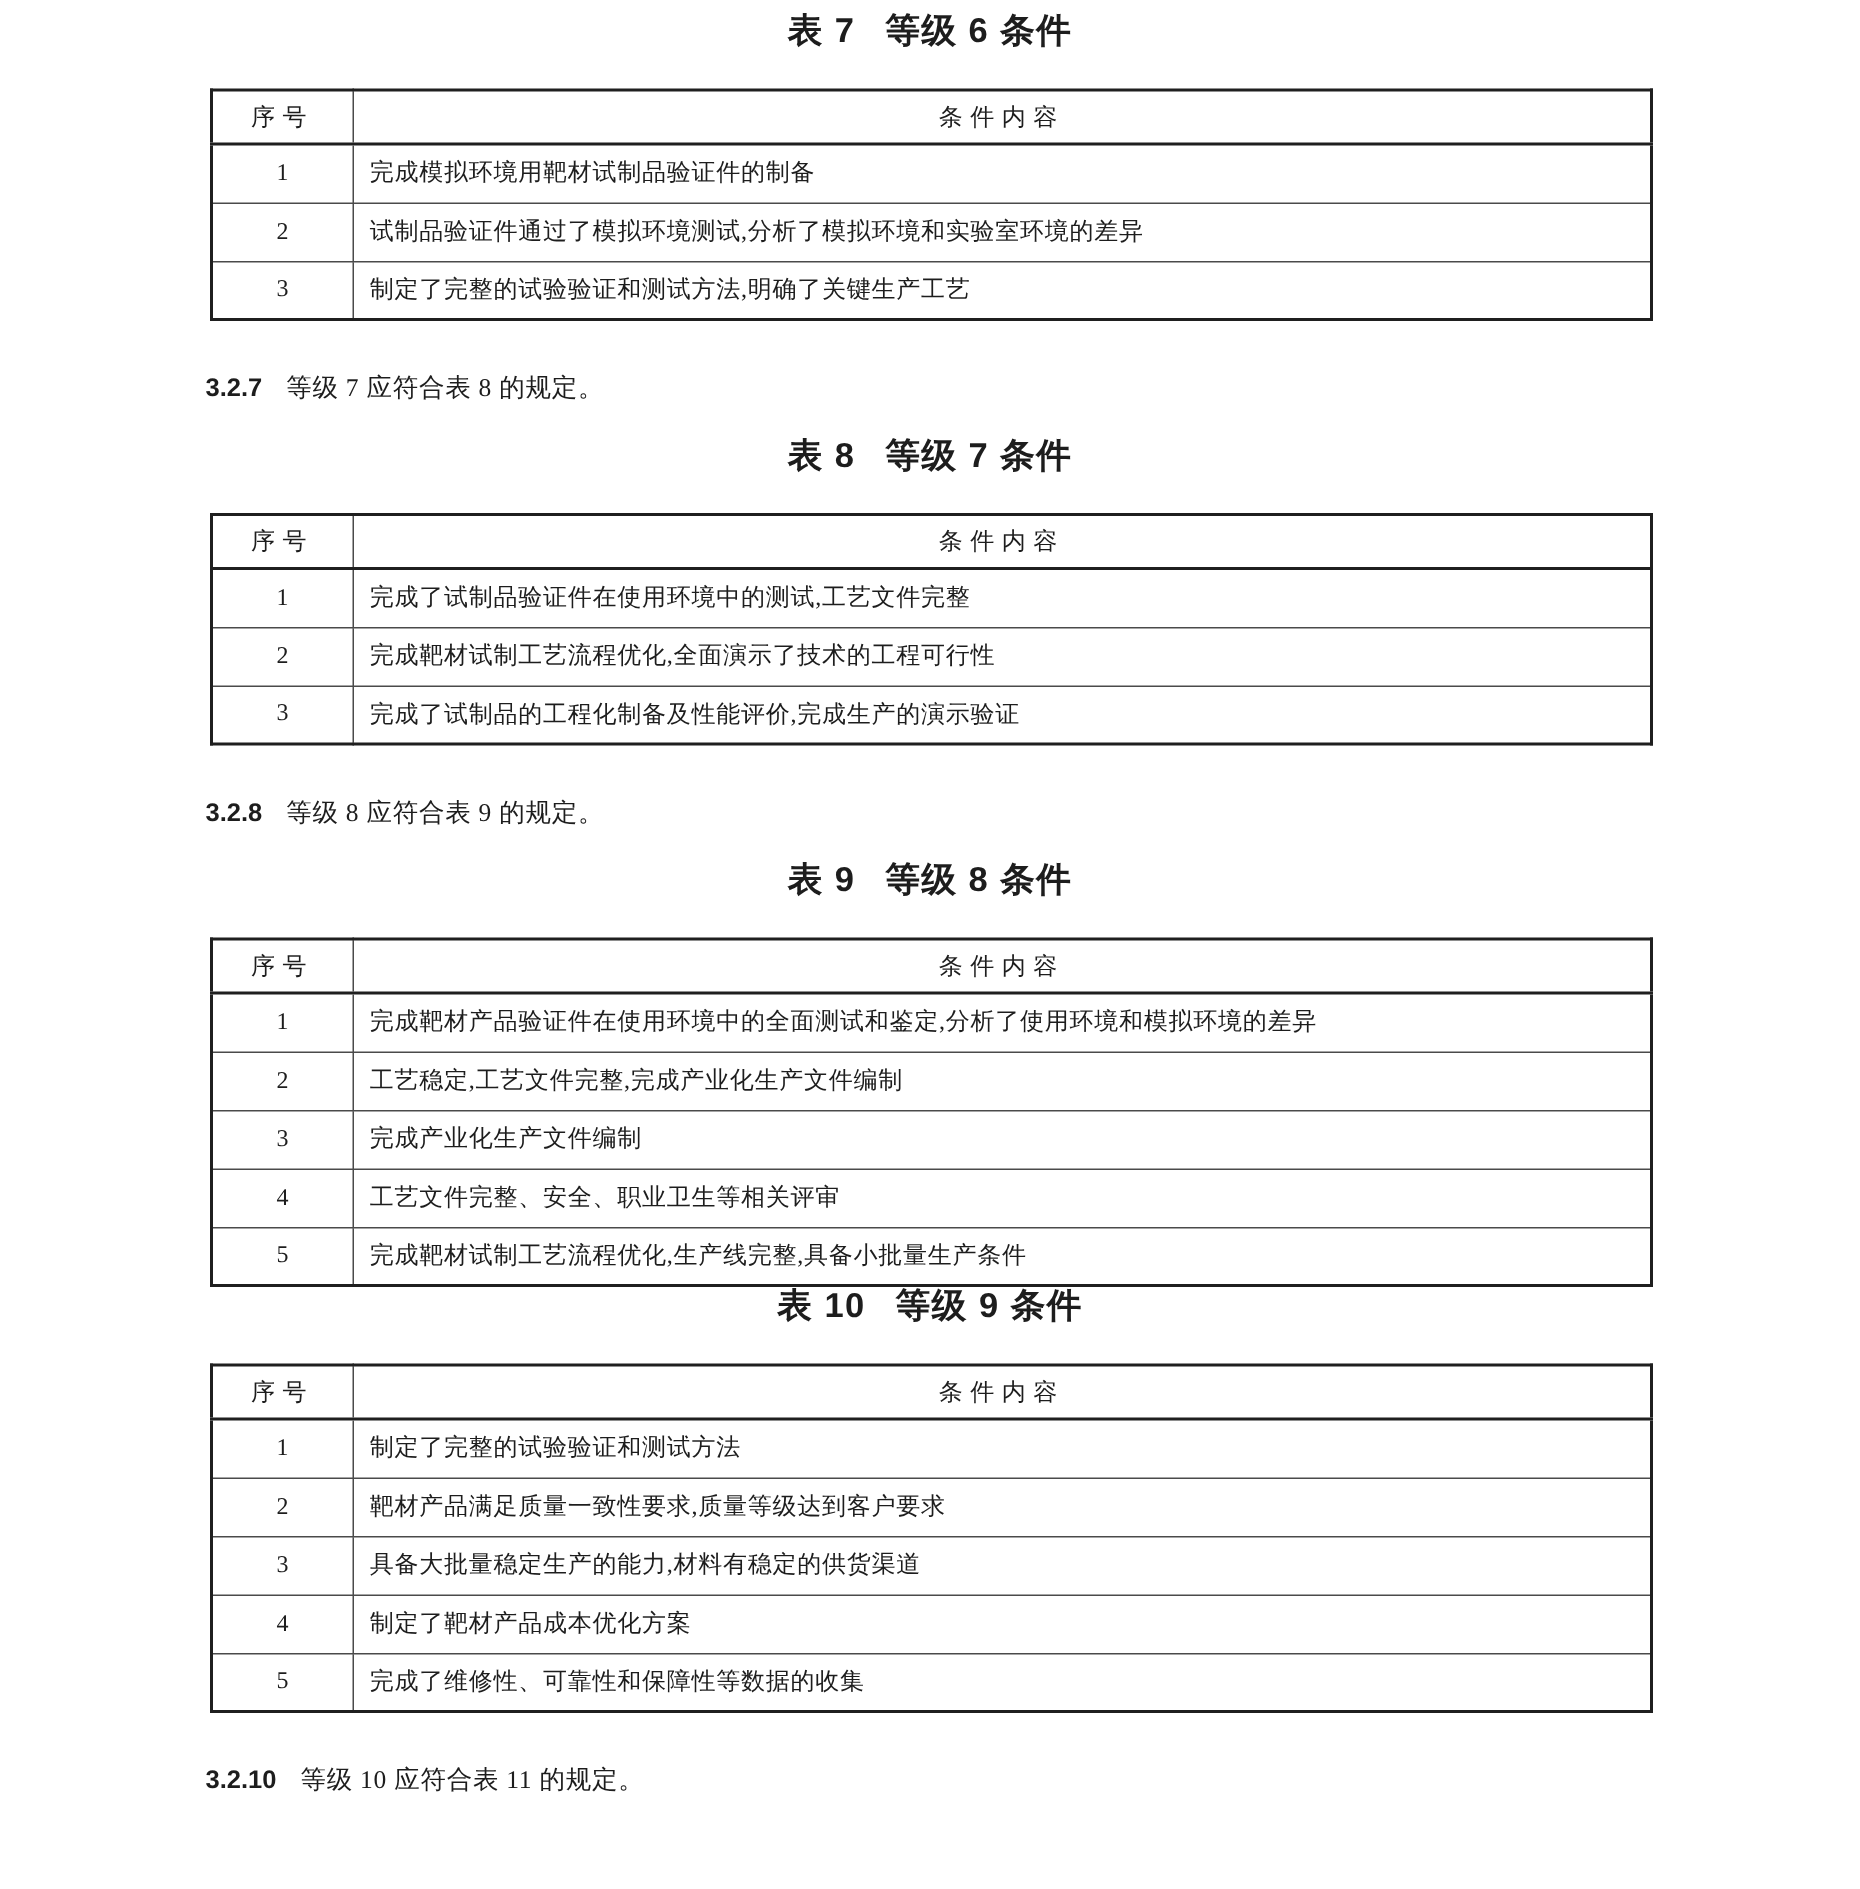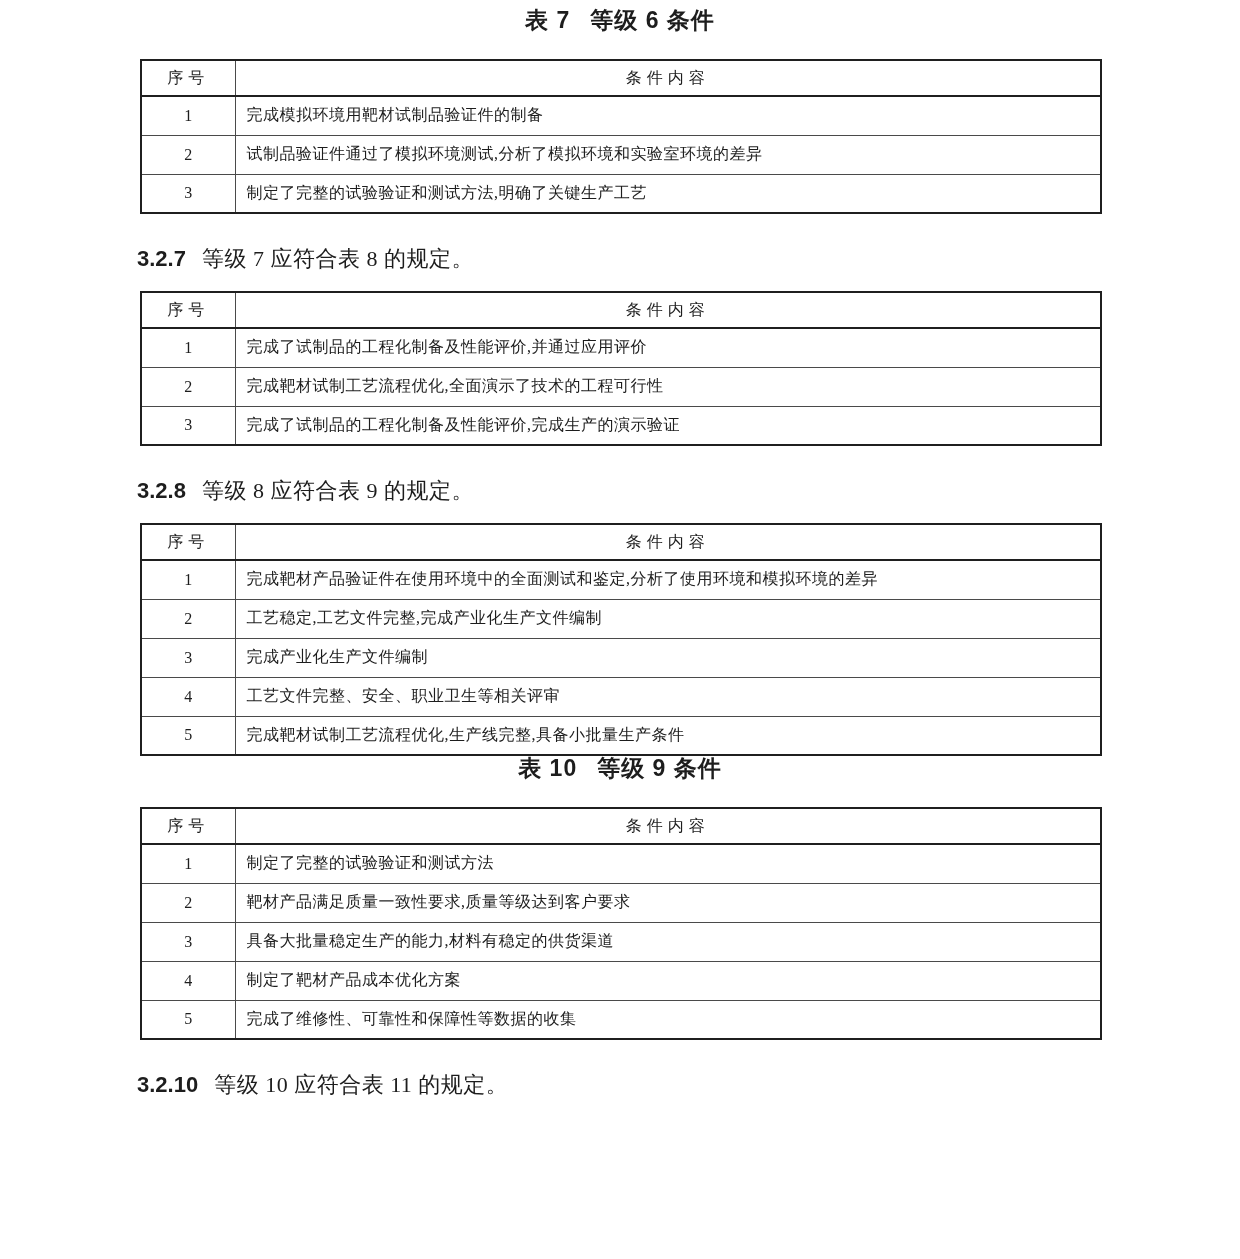--- a/index.html
+++ b/index.html
@@ -63,21 +63,21 @@
   td.cell-index {
     text-align: center;
   }
   td.cell-content {
     text-align: left;
     padding-left: 11px;
     letter-spacing: 0.5px;
   }
   p.clause {
     margin: 34px 0 22px 137px;
-    font-size: 22px;
+    font-size: 17px;
     line-height: 21px;
     letter-spacing: 0.5px;
   }
   p.clause .clause-num {
     font-family: "Liberation Sans", "DejaVu Sans", sans-serif;
     font-weight: bold;
     letter-spacing: 0;
     margin-right: 16px;
   }
 </style>
@@ -109,47 +109,53 @@
         <td class="cell-index">3</td>
         <td class="cell-content">制定了完整的试验验证和测试方法,明确了关键生产工艺</td>
       </tr>
     </tbody>
   </table>
 
   <p class="clause">
     <span class="clause-num">3.2.7</span><span class="clause-text">等级 7 应符合表 8 的规定。</span>
   </p>
 
-  <table class="cond-table">
-    <thead>
-      <tr>
-        <th class="col-index">序号</th>
-        <th class="col-content">条件内容</th>
-      </tr>
-    </thead>
-    <tbody>
-      <tr>
-        <td class="cell-index">1</td>
-        <td class="cell-content">完成了试制品的工程化制备及性能评价,并通过应用评价</td>
+  <div class="table-caption">
+    <span class="cap-label">表 8</span><span class="cap-title">等级 7 条件</span>
+  </div>
+  <table class="cond-table">
+    <thead>
+      <tr>
+        <th class="col-index">序号</th>
+        <th class="col-content">条件内容</th>
+      </tr>
+    </thead>
+    <tbody>
+      <tr>
+        <td class="cell-index">1</td>
+        <td class="cell-content">完成了试制品验证件在使用环境中的测试,工艺文件完整</td>
       </tr>
       <tr>
         <td class="cell-index">2</td>
         <td class="cell-content">完成靶材试制工艺流程优化,全面演示了技术的工程可行性</td>
       </tr>
       <tr>
         <td class="cell-index">3</td>
         <td class="cell-content">完成了试制品的工程化制备及性能评价,完成生产的演示验证</td>
       </tr>
     </tbody>
   </table>
 
   <p class="clause">
     <span class="clause-num">3.2.8</span><span class="clause-text">等级 8 应符合表 9 的规定。</span>
   </p>
 
+  <div class="table-caption">
+    <span class="cap-label">表 9</span><span class="cap-title">等级 8 条件</span>
+  </div>
   <table class="cond-table">
     <thead>
       <tr>
         <th class="col-index">序号</th>
         <th class="col-content">条件内容</th>
       </tr>
     </thead>
     <tbody>
       <tr>
         <td class="cell-index">1</td>

